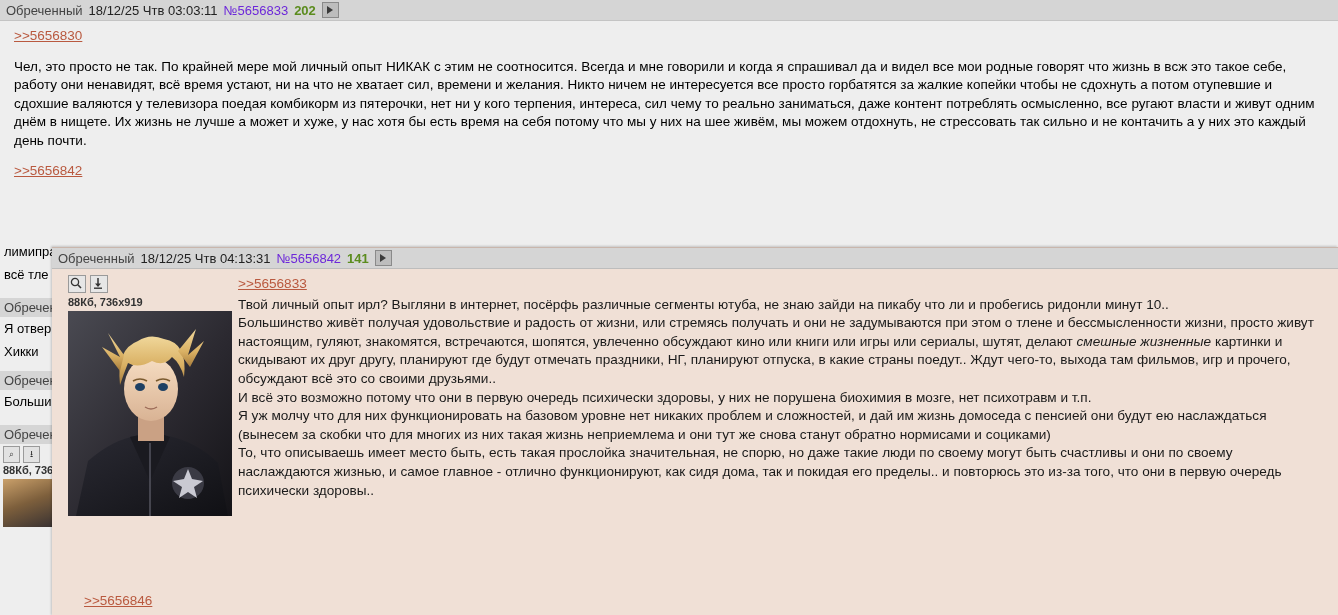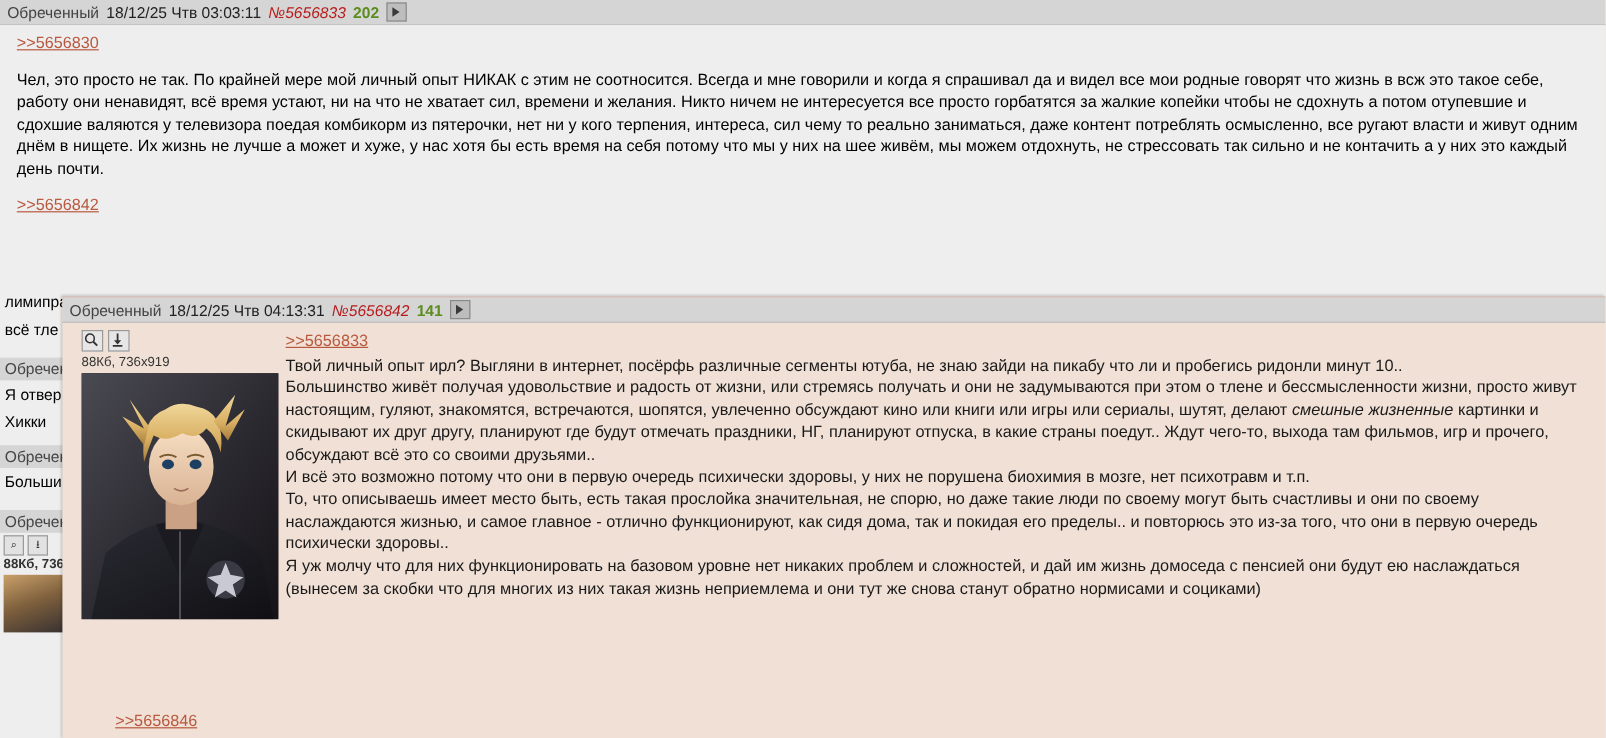--- a/index.html
+++ b/index.html
@@ -28,21 +28,21 @@
     padding: 2px 4px 2px 6px;
     background: #D6D6D6;
     border-bottom: 1px solid #c4c4c4;
     white-space: nowrap;
   }
   .post-header .author {
     color: #444444;
     font-weight: normal;
   }
   .post-header .date { color: #222; }
-  .post-header .num  { color: #b91c1c; font-style: italic; }
+  .post-header .num  { color: #6d28d9; }
   .post-header .replies { color: #5b8c1e; font-weight: bold; }
   .play-btn {
     display: inline-block;
     width: 15px;
     height: 14px;
     background: #bdbdbd;
     border: 1px solid #8a8a8a;
     position: relative;
     vertical-align: middle;
   }
@@ -165,40 +165,41 @@
     width: 16px; height: 16px;
     border: 1px solid #9a9a9a;
     background: #e6e6e6;
     position: relative;
   }
   .file-btn svg { display: block; }
   .file-meta {
     font-size: 11px;
     color: #333;
     padding: 1px 0 3px 0;
+    font-weight: bold;
   }
   .thumb {
     width: 164px;
     height: 205px;
     display: block;
     background: #1b1a20;
     border: 0;
   }
   .msg-col {
     flex: 1 1 auto;
     padding: 4px 18px 0 0;
     font-size: 13.6px;
     line-height: 18.6px;
     color: #1a1a1a;
   }
   .msg-col .reflink { margin-bottom: 2px; }
   .msg-col .para { margin: 0 0 0 0; }
   #front-bottom-ref {
     position: absolute;
-    left: 44px;
+    left: 32px;
     bottom: 8px;
     font-size: 13.5px;
   }
 </style>
 </head>
 <body>
 
 <div id="root">
 
   <div id="post-back">
@@ -312,22 +313,22 @@
         </svg>
       </div>
 
       <div class="msg-col">
         <div><a class="reflink" href="#">&gt;&gt;5656833</a></div>
         <div class="para">Твой личный опыт ирл? Выгляни в интернет, посёрфь различные сегменты ютуба, не знаю зайди на пикабу что ли и пробегись ридонли минут 10..</div>
         <div class="para">
           <span>Большинство живёт получая удовольствие и радость от жизни, или стремясь получать и они не задумываются при этом о тлене и бессмысленности жизни, просто живут настоящим, гуляют, знакомятся, встречаются, шопятся, увлеченно обсуждают кино или книги или игры или сериалы, шутят, делают </span><em>смешные жизненные</em><span> картинки и скидывают их друг другу, планируют где будут отмечать праздники, НГ, планируют отпуска, в какие страны поедут.. Ждут чего-то, выхода там фильмов, игр и прочего, обсуждают всё это со своими друзьями..</span>
         </div>
         <div class="para">И всё это возможно потому что они в первую очередь психически здоровы, у них не порушена биохимия в мозге, нет психотравм и т.п.</div>
+        <div class="para">Я уж молчу что для них функционировать на базовом уровне нет никаких проблем и сложностей, и дай им жизнь домоседа с пенсией они будут ею наслаждаться (вынесем за скобки что для многих из них такая жизнь неприемлема и они тут же снова станут обратно нормисами и социками)</div>
         <div class="para">То, что описываешь имеет место быть, есть такая прослойка значительная, не спорю, но даже такие люди по своему могут быть счастливы и они по своему наслаждаются жизнью, и самое главное - отлично функционируют, как сидя дома, так и покидая его пределы.. и повторюсь это из-за того, что они в первую очередь психически здоровы..</div>
-        <div class="para">Я уж молчу что для них функционировать на базовом уровне нет никаких проблем и сложностей, и дай им жизнь домоседа с пенсией они будут ею наслаждаться (вынесем за скобки что для многих из них такая жизнь неприемлема и они тут же снова станут обратно нормисами и социками)</div>
       </div>
     </div>
 
     <div id="front-bottom-ref">
       <a class="reflink" href="#">&gt;&gt;5656846</a>
     </div>
   </div>
 
 </div>
 

